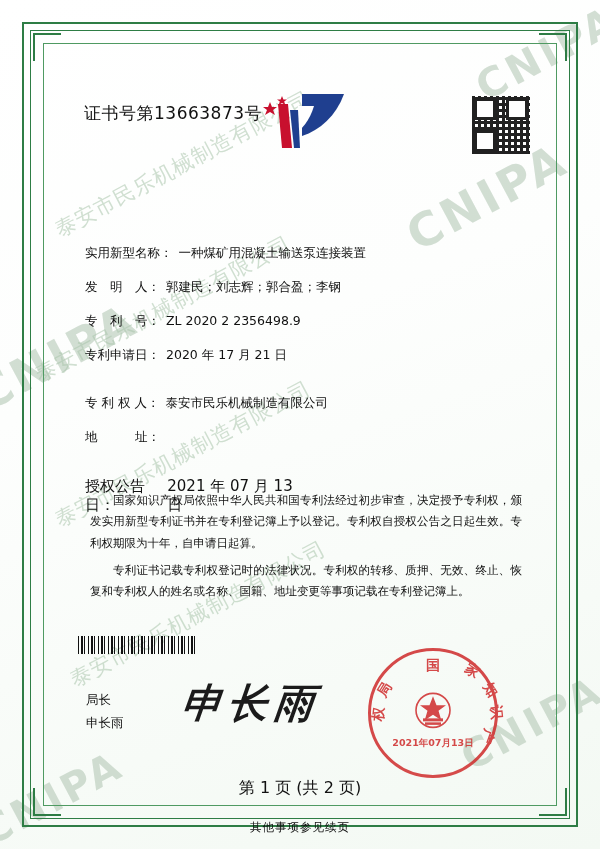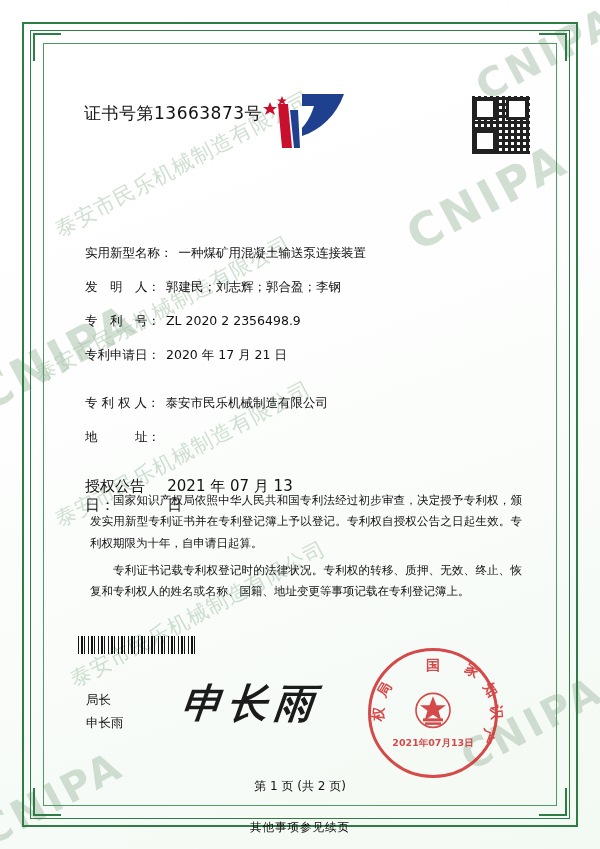--- a/index.html
+++ b/index.html
@@ -248,21 +248,21 @@
     color: #cf2b2b;
     white-space: nowrap;
     font-weight: bold;
   }
 
   
   .pageno {
     position: absolute;
     left: 0; right: 0; top: 778px;
     text-align: center;
-    font-size: 12px;
+    font-size: 16px;
     color: #111;
   }
   .footnote {
     position: absolute;
     left: 0; right: 0; top: 820px;
     text-align: center;
     font-size: 11.5px;
     color: #111;
     letter-spacing: 1px;
     font-family: Liberation Mono, monospace;

